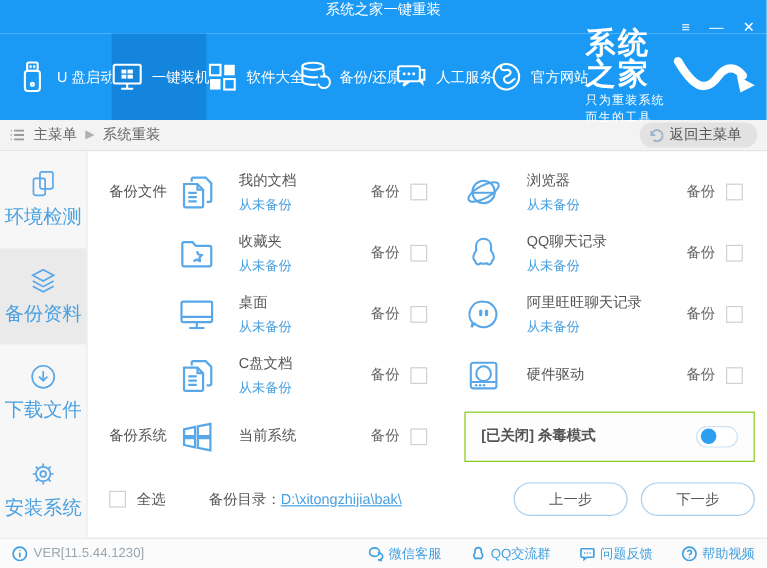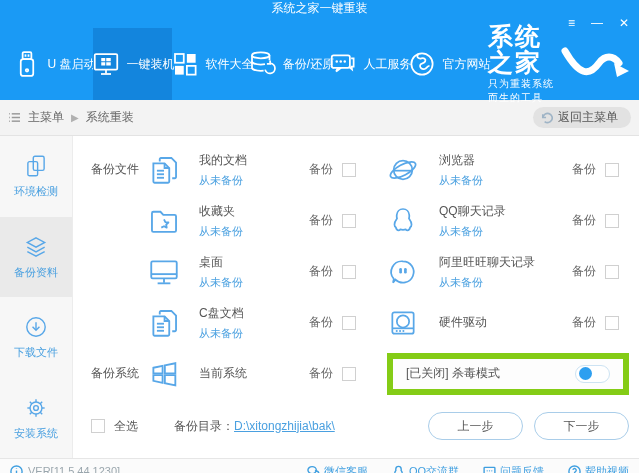--- a/index.html
+++ b/index.html
@@ -21,48 +21,48 @@
   .nav { height:72px; background:#1a9af5; display:flex; align-items:stretch; padding-left:14px; }
   .nav-item { width:79px; display:flex; flex-direction:row; align-items:center; justify-content:center; gap:6px; color:#fff; }
   .nav-item.active { background:#1385dd; }
   .nav-item svg { width:30px; height:30px; stroke:#fff; fill:none; stroke-width:1.4; }
   .nav-label { font-size:12px; white-space:nowrap; }
   .logo { margin-left:auto; display:flex; align-items:center; gap:4px; padding-right:8px; color:#fff; }
   .logo-title { font-size:25px; font-weight:bold; letter-spacing:2px; line-height:1.05; }
   .logo-tagline { font-size:10px; margin-top:2px; letter-spacing:1px; }
 
   
-  .breadcrumb { height:36px; background:#f3f3f3; border-bottom:1px solid #e3e3e3; display:flex; align-items:center; gap:7px; padding:0 8px; color:#666;text-align:right; }
+  .breadcrumb { height:26px; background:#f3f3f3; border-bottom:1px solid #e3e3e3; display:flex; align-items:center; gap:7px; padding:0 8px; color:#666;text-align:right; }
   .crumb-sep { color:#b0b0b0; font-size:10px; }
   .back-btn { margin-left:auto; height:21px; background:#e2e2e2; border-radius:11px; display:flex; align-items:center; gap:5px; padding:0 13px 0 7px; color:#555; }
 
   
   .body-area { display:flex; height:322px; }
   .sidebar { width:75px; background:#f7f7f7; border-right:1px solid #ececec; display:flex; flex-direction:column; }
   .side-item { flex:1; display:flex; flex-direction:column; align-items:center; justify-content:center; gap:5px; color:#4aa0e0; }
   .side-item.active { background:#eaeaea; }
   .side-item svg { width:26px; height:26px; stroke:#58a7e8; fill:none; stroke-width:1.3; }
-  .side-label { font-size:11px; }
+  .side-label { font-size:16px; }
 
   .main { flex:1; padding:8px 10px 0 18px; display:flex; flex-direction:column; }
   .row { height:51px; display:flex; align-items:center; }
   .cell-group { width:56px; color:#555; }
   .cell-icon  { width:52px; color:#58a7e8; }
   .cell-icon svg { width:34px; height:34px; stroke:#58a7e8; fill:none; stroke-width:1.3; }
   .cell-info  { width:110px; }
   .item-name { color:#555; }
   .item-status { color:#4aa0e0; font-size:11px; margin-top:4px; }
   .cell-backup { width:78px; display:flex; align-items:center; gap:9px; color:#666; }
   .cell-backup.right { flex:1; justify-content:flex-end; padding-right:10px; }
   .checkbox { width:14px; height:14px; border:1px solid #d0d0d0; background:#fff; flex:none; }
   .cell-icon2 { width:52px; }
   .cell-icon2 svg { width:32px; height:32px; stroke:#58a7e8; fill:none; stroke-width:1.3; }
   .cell-info2 { width:112px; }
 
-  .antivirus-box { flex:1; height:42px; border:6px solid #84cc16; background:#fdfdfd; display:flex; align-items:center; justify-content:space-between; padding:0 13px; color:#555; }
+  .antivirus-box { flex:1; height:42px; border:1px solid #84cc16; background:#fdfdfd; display:flex; align-items:center; justify-content:space-between; padding:0 13px; color:#555;font-weight:bold; }
   .toggle { width:35px; height:18px; border:1px solid #cde3f3; border-radius:10px; background:#fff; position:relative; }
   .toggle .knob { width:13px; height:13px; border-radius:50%; background:#2d9ff0; position:absolute; top:1.6px; left:2.5px; }
 
   .bottom-row { display:flex; align-items:center; margin-top:13px; }
   .select-all { display:flex; align-items:center; gap:9px; color:#555; }
   .dir { margin-left:36px; color:#555; }
   .dir-link { color:#4aa0e0; text-decoration:underline; }
   .btns { margin-left:auto; display:flex; gap:11px; }
   .pill-btn { width:95px; height:28px; border:1px solid #a9cde9; border-radius:14px; background:#fff; color:#555; display:flex; align-items:center; justify-content:center; font-size:12px; }
 

